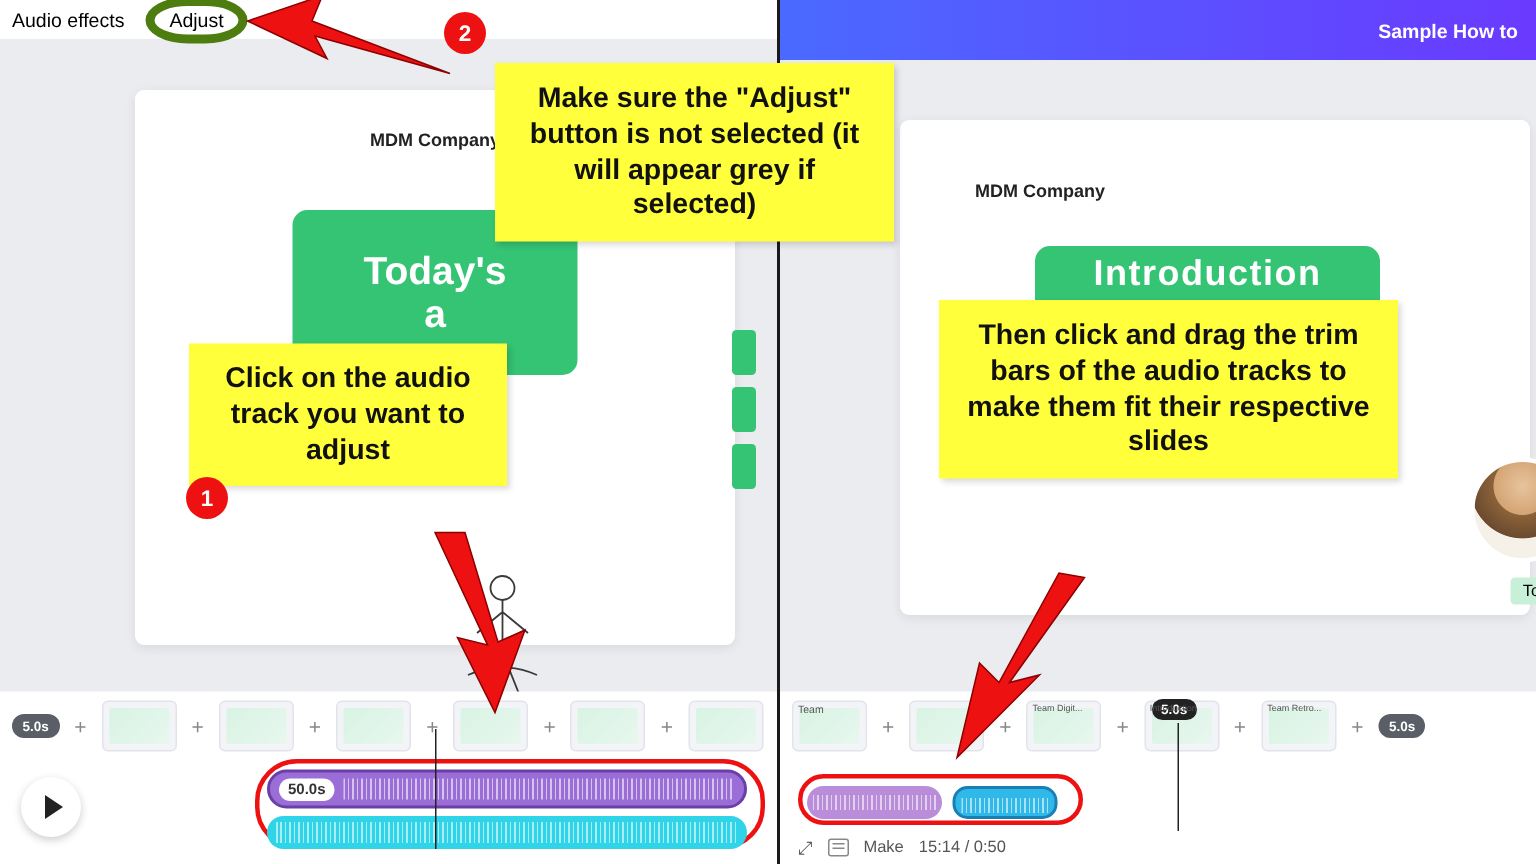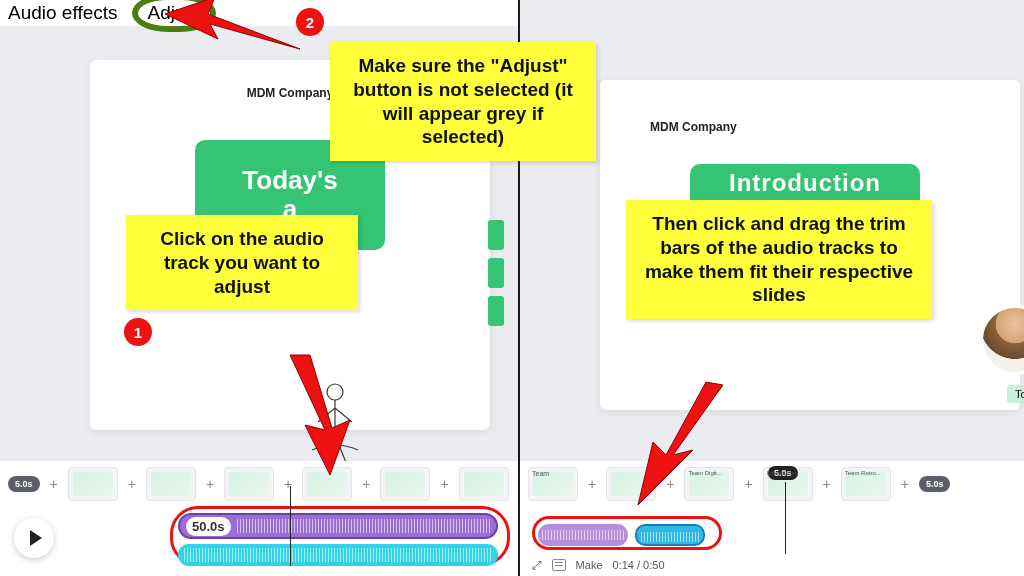--- a/index.html
+++ b/index.html
@@ -1,21 +1,21 @@
 <!DOCTYPE html>
 <html><head>
 <meta charset="utf-8">
 <style>
 * { margin:0; padding:0; box-sizing:border-box; font-family:Arial,sans-serif; }
 body { width:1024px; height:576px; overflow:hidden; position:relative; background:#fff; }
 .split { display:flex; width:100%; height:100%; }
 .pane { position:relative; background:#ebecf0; }
 .left { width:520px; border-right:2px solid #1a1a1a; }
 .right { width:504px; }
-.topbar { height:26px; background:#fff; display:flex; align-items:center; padding:0 8px; gap:14px; font-size:19px; }
+.topbar { height:26px; background:#fff; display:flex; align-items:center; padding:0 8px; gap:14px; font-size:13px; }
 .adjust-circle { border:6px solid #4d7c0f; border-radius:50%/60%; padding:2px 10px; }
 .righttop { height:40px; background:linear-gradient(90deg,#4a6aff,#6a3aff); display:flex; align-items:center; justify-content:flex-end; padding-right:12px; color:#fff; font-size:13px; font-weight:600; }
 .canvas-area { position:absolute; background:#fff; border-radius:6px; box-shadow:0 2px 8px rgba(0,0,0,0.08); }
 .canvas-left { left:90px; top:60px; width:400px; height:370px; }
 .canvas-right { left:80px; top:80px; width:420px; height:330px; }
 .company { font-size:12px; font-weight:700; color:#222; padding:26px 0 0 0; text-align:center; }
 .company-right { padding:40px 0 0 50px; text-align:left; }
 .greenbox { background:#35c374; color:#fff; border-radius:10px; font-size:26px; font-weight:700; display:flex; align-items:center; justify-content:center; }
 .greenbox-left { width:190px; height:110px; margin:40px auto 0; flex-direction:column; line-height:1.1; }
 .bars-left { position:absolute; right:-14px; top:160px; display:flex; flex-direction:column; gap:8px; }
@@ -29,40 +29,40 @@
 .timeline { position:absolute; bottom:0; left:0; right:0; height:115px; background:#fff; }
 .tl-row { display:flex; align-items:center; gap:8px; padding:6px 8px 2px; }
 .thumb { width:50px; height:34px; background:#f2f4f7; border:1px solid #e2e4e9; border-radius:4px; position:relative; flex-shrink:0; }
 .thumb.team { background:linear-gradient(#f2f4f7,#f2f4f7); }
 .thumb::after { content:""; position:absolute; inset:4px; background:linear-gradient(135deg,#d8f3e3,#e8f7ef); border-radius:2px; }
 .pill { background:#5a5e66; color:#fff; font-size:9px; font-weight:700; padding:3px 7px; border-radius:10px; flex-shrink:0; }
 .plus { color:#888; font-size:14px; font-weight:400; flex-shrink:0; padding:0 2px; }
 .audio-zone-left { position:absolute; left:170px; bottom:10px; width:340px; height:60px; border:3px solid #e11; border-radius:28px; }
 .audio-track { position:absolute; border-radius:14px; display:flex; align-items:center; }
 .purple-track { left:178px; bottom:37px; width:320px; height:26px; background:#9b6dd7; border:2px solid #6b3fa8; }
-.purple-track .pill-in { background:#fff; color:#333; font-size:13px; font-weight:700; padding:2px 6px; border-radius:10px; margin-left:6px; }
+.purple-track .pill-in { background:#fff; color:#333; font-size:10px; font-weight:700; padding:2px 6px; border-radius:10px; margin-left:6px; }
 .cyan-track { left:178px; bottom:10px; width:320px; height:22px; background:#2fd4e8; }
 .wave { flex:1; height:14px; margin:0 6px; background:repeating-linear-gradient(90deg,rgba(255,255,255,0.65) 0 1px,transparent 1px 3px); opacity:0.9; }
 .playbtn { position:absolute; left:14px; bottom:18px; width:40px; height:40px; background:#fff; border-radius:50%; box-shadow:0 2px 6px rgba(0,0,0,0.2); display:flex; align-items:center; justify-content:center; }
 .playbtn::after { content:""; border-left:12px solid #222; border-top:8px solid transparent; border-bottom:8px solid transparent; margin-left:3px; }
 .audio-zone-right { position:absolute; left:12px; bottom:26px; width:190px; height:34px; border:3px solid #e11; border-radius:18px; }
 .rt-purple { position:absolute; left:18px; bottom:30px; width:90px; height:22px; background:#b98dd9; border-radius:12px; }
 .rt-blue { position:absolute; left:115px; bottom:30px; width:70px; height:22px; background:#2fb8e8; border-radius:10px; border:2px solid #1a7fb5; }
 .rt-purple .wave,.rt-blue .wave { height:10px; margin:6px 4px; }
 .notes-bar { position:absolute; left:12px; bottom:4px; display:flex; align-items:center; gap:10px; font-size:11px; color:#555; }
 .notes-ico { width:14px; height:12px; border:1px solid #888; border-radius:2px; position:relative; }
 .notes-ico::after { content:""; position:absolute; left:2px; top:2px; right:2px; height:1px; background:#888; box-shadow:0 3px 0 #888; }
 .playhead { position:absolute; width:1px; background:#222; }
 .ph-left { left:290px; bottom:10px; height:80px; }
 .ph-right { left:265px; bottom:22px; height:72px; }
 .ph-right::before { content:""; position:absolute; top:-14px; left:-16px; background:#222; color:#fff; font-size:9px; font-weight:700; padding:2px 6px; border-radius:8px; }
 .ph-cap { position:absolute; top:-16px; left:-17px; background:#222; color:#fff; font-size:9px; font-weight:700; padding:2px 6px; border-radius:8px; white-space:nowrap; }
 .callout { position:absolute; background:#ffff3b; padding:12px 16px; font-size:19px; font-weight:800; text-align:center; line-height:1.25; color:#111; z-index:20; box-shadow:2px 2px 4px rgba(0,0,0,0.15); }
 .co1 { left:330px; top:42px; width:266px; }
-.co2 { left:126px; top:215px; width:232px; }
+.co2 { left:126px; top:229px; width:212px; }
 .co3 { left:626px; top:200px; width:306px; }
 .badge { position:absolute; width:28px; height:28px; background:#e11; color:#fff; border-radius:50%; display:flex; align-items:center; justify-content:center; font-weight:800; font-size:15px; z-index:22; }
 .b1 { left:124px; top:318px; }
 .b2 { left:296px; top:8px; }
 .arrow { position:absolute; z-index:21; }
 .arrow svg path { fill:#e11; stroke:#8b0000; stroke-width:1; }
 </style>
 </head>
 <body>
 
@@ -117,20 +117,23 @@
       </div>
       <div class="audio-track cyan-track">
         <div class="wave"></div>
       </div>
       <div class="playhead ph-left"></div>
       <div class="playbtn"></div>
     </div>
   </div>
 
   <div class="pane right">
+    <div class="righttop">
+      <span>Sample How to</span>
+    </div>
     <div class="canvas-area canvas-right">
       <div class="company company-right">MDM Company</div>
       <div class="greenbox greenbox-right">
         <span class="intro-text">Introduction</span>
       </div>
       <div class="avatar"></div>
       <div class="name-tag">Toma</div>
     </div>
     <div class="timeline">
       <div class="tl-row">
@@ -161,21 +164,21 @@
       <div class="rt-blue">
           <div class="wave"></div>
         </div>
       <div class="playhead ph-right">
         <span class="ph-cap">5.0s</span>
       </div>
       <div class="notes-bar">
         <span style="font-size:12px;">⤢</span>
         <span class="notes-ico"></span>
         <span>Make</span>
-        <span>0:14 / 0:50</span>
+        <span>15:14 / 0:50</span>
       </div>
     </div>
   </div>
 </div>
 
 <div class="callout co1">Make sure the "Adjust" button is not selected (it will appear grey if selected)</div>
 <div class="callout co2">Click on the audio track you want to adjust</div>
 <div class="callout co3">Then click and drag the trim bars of the audio tracks to make them fit their respective slides</div>
 
 <div class="badge b1">1</div>

